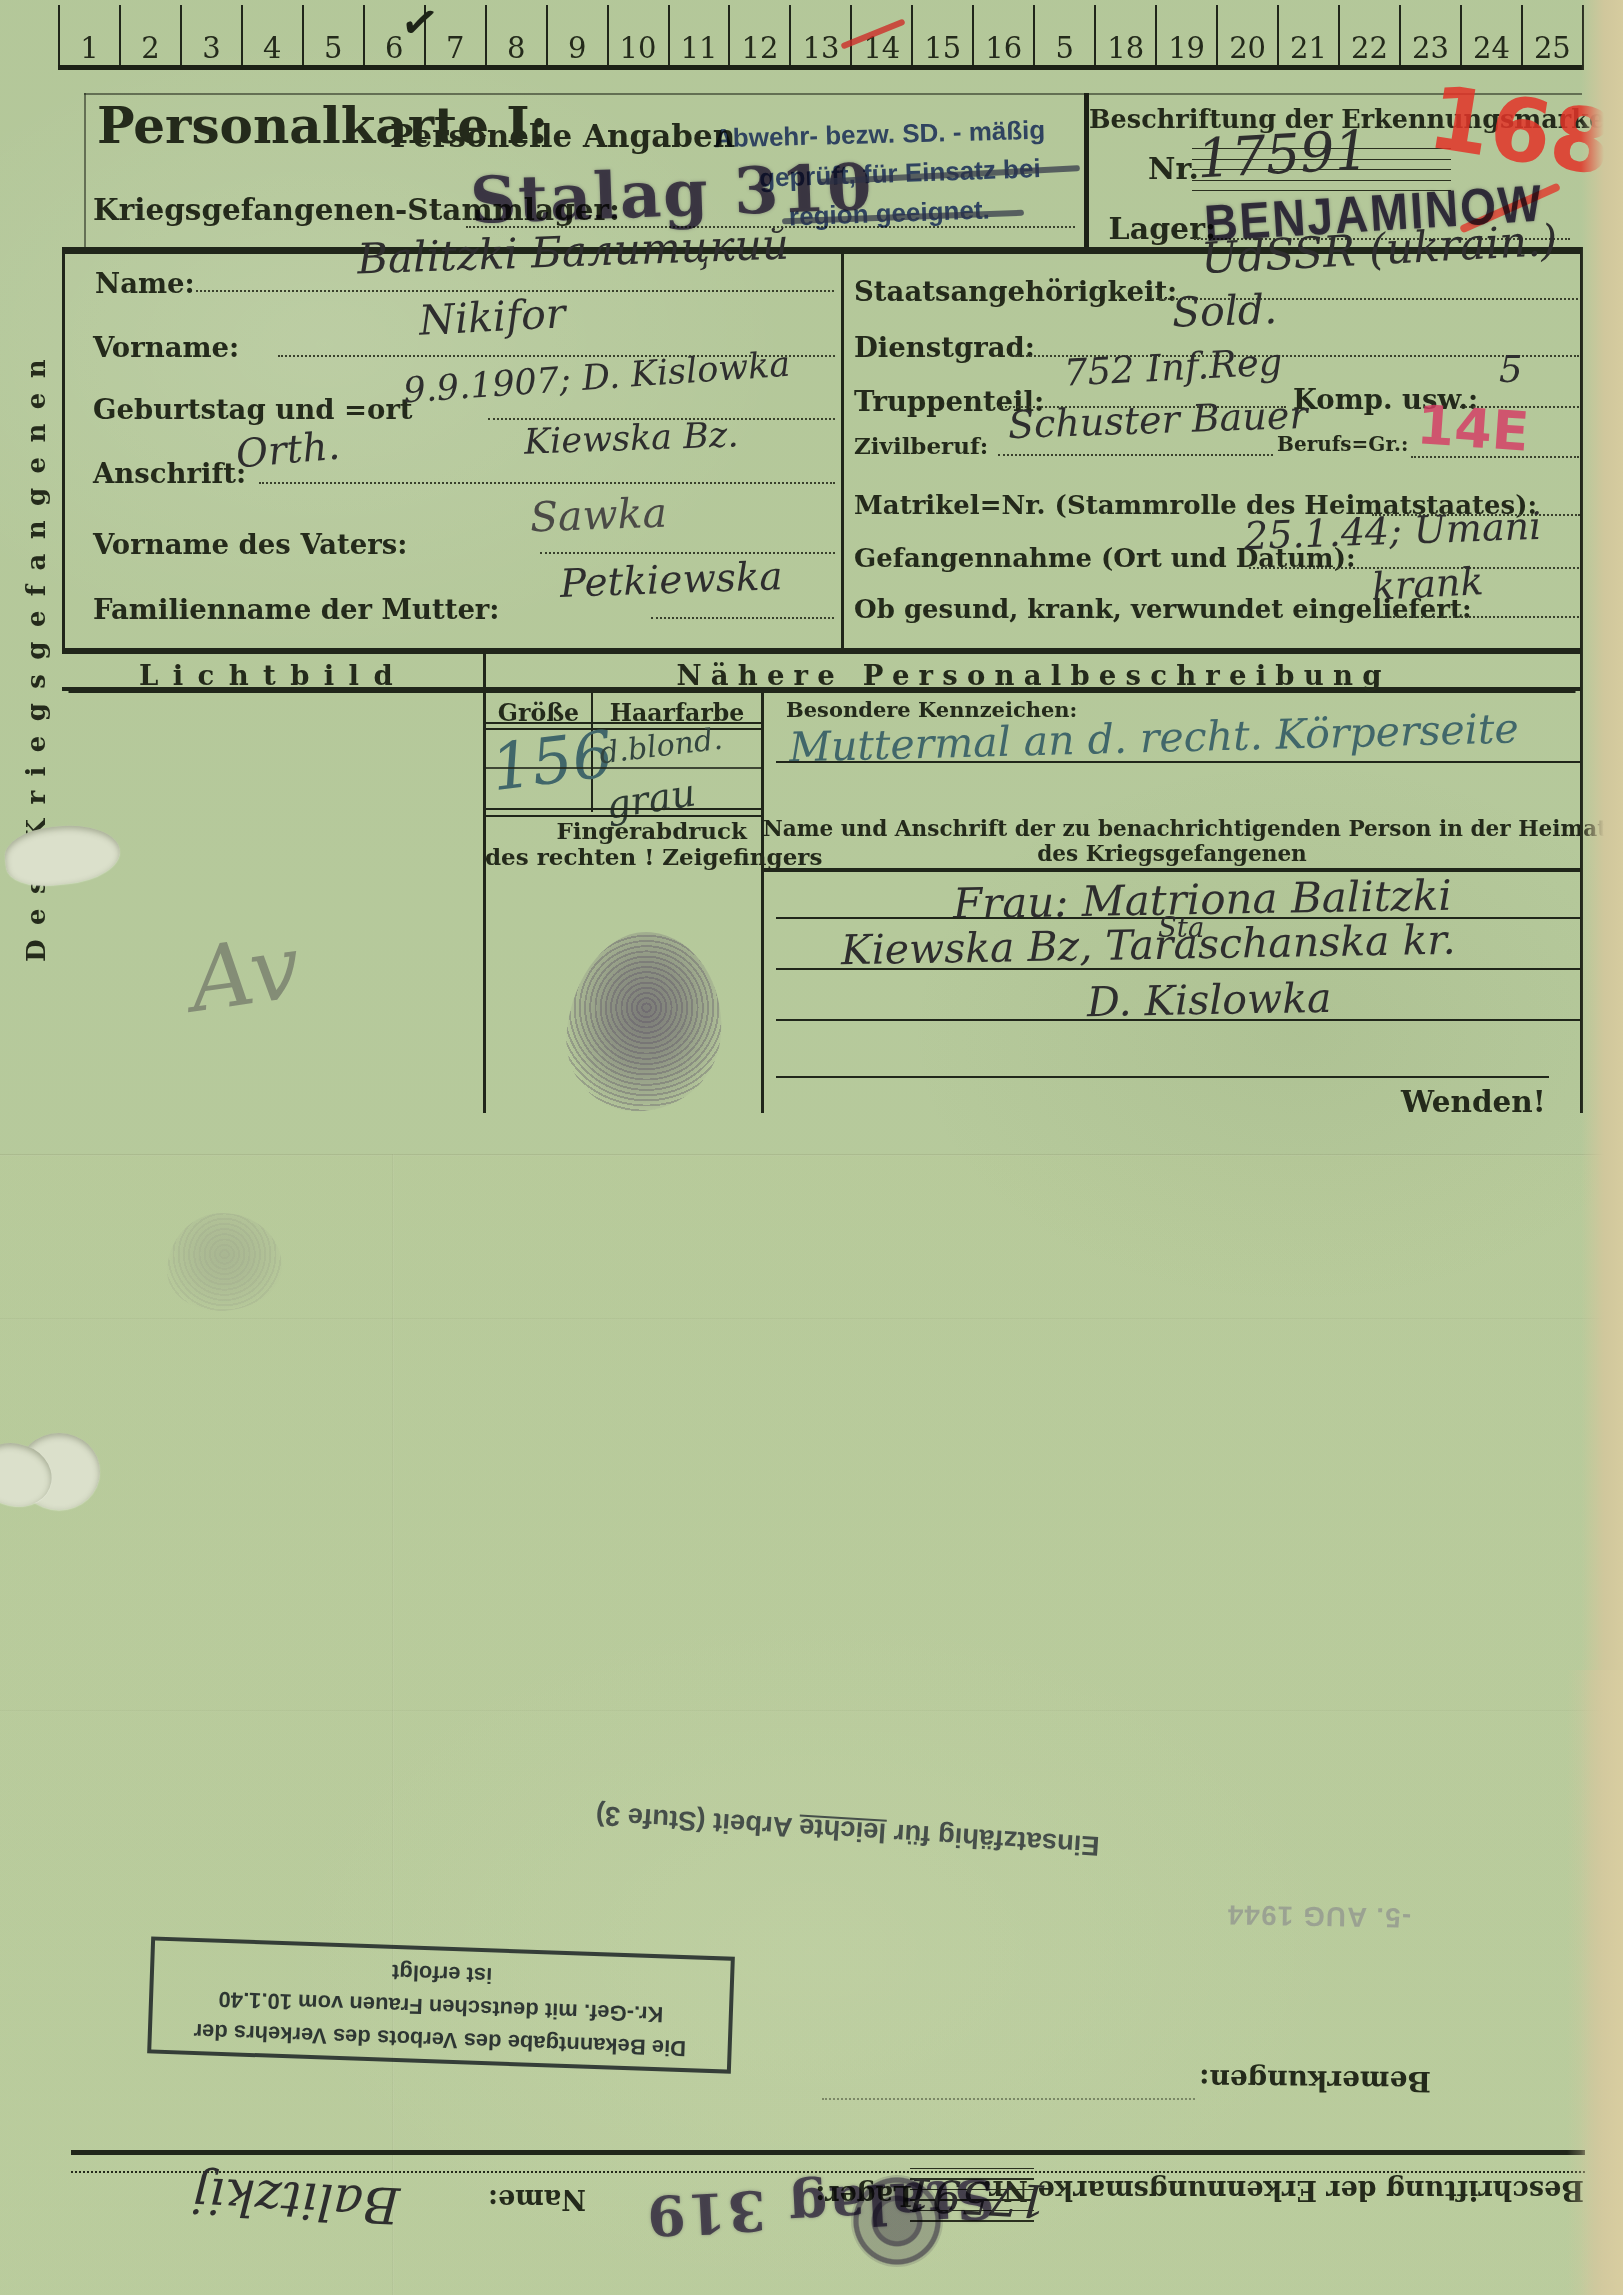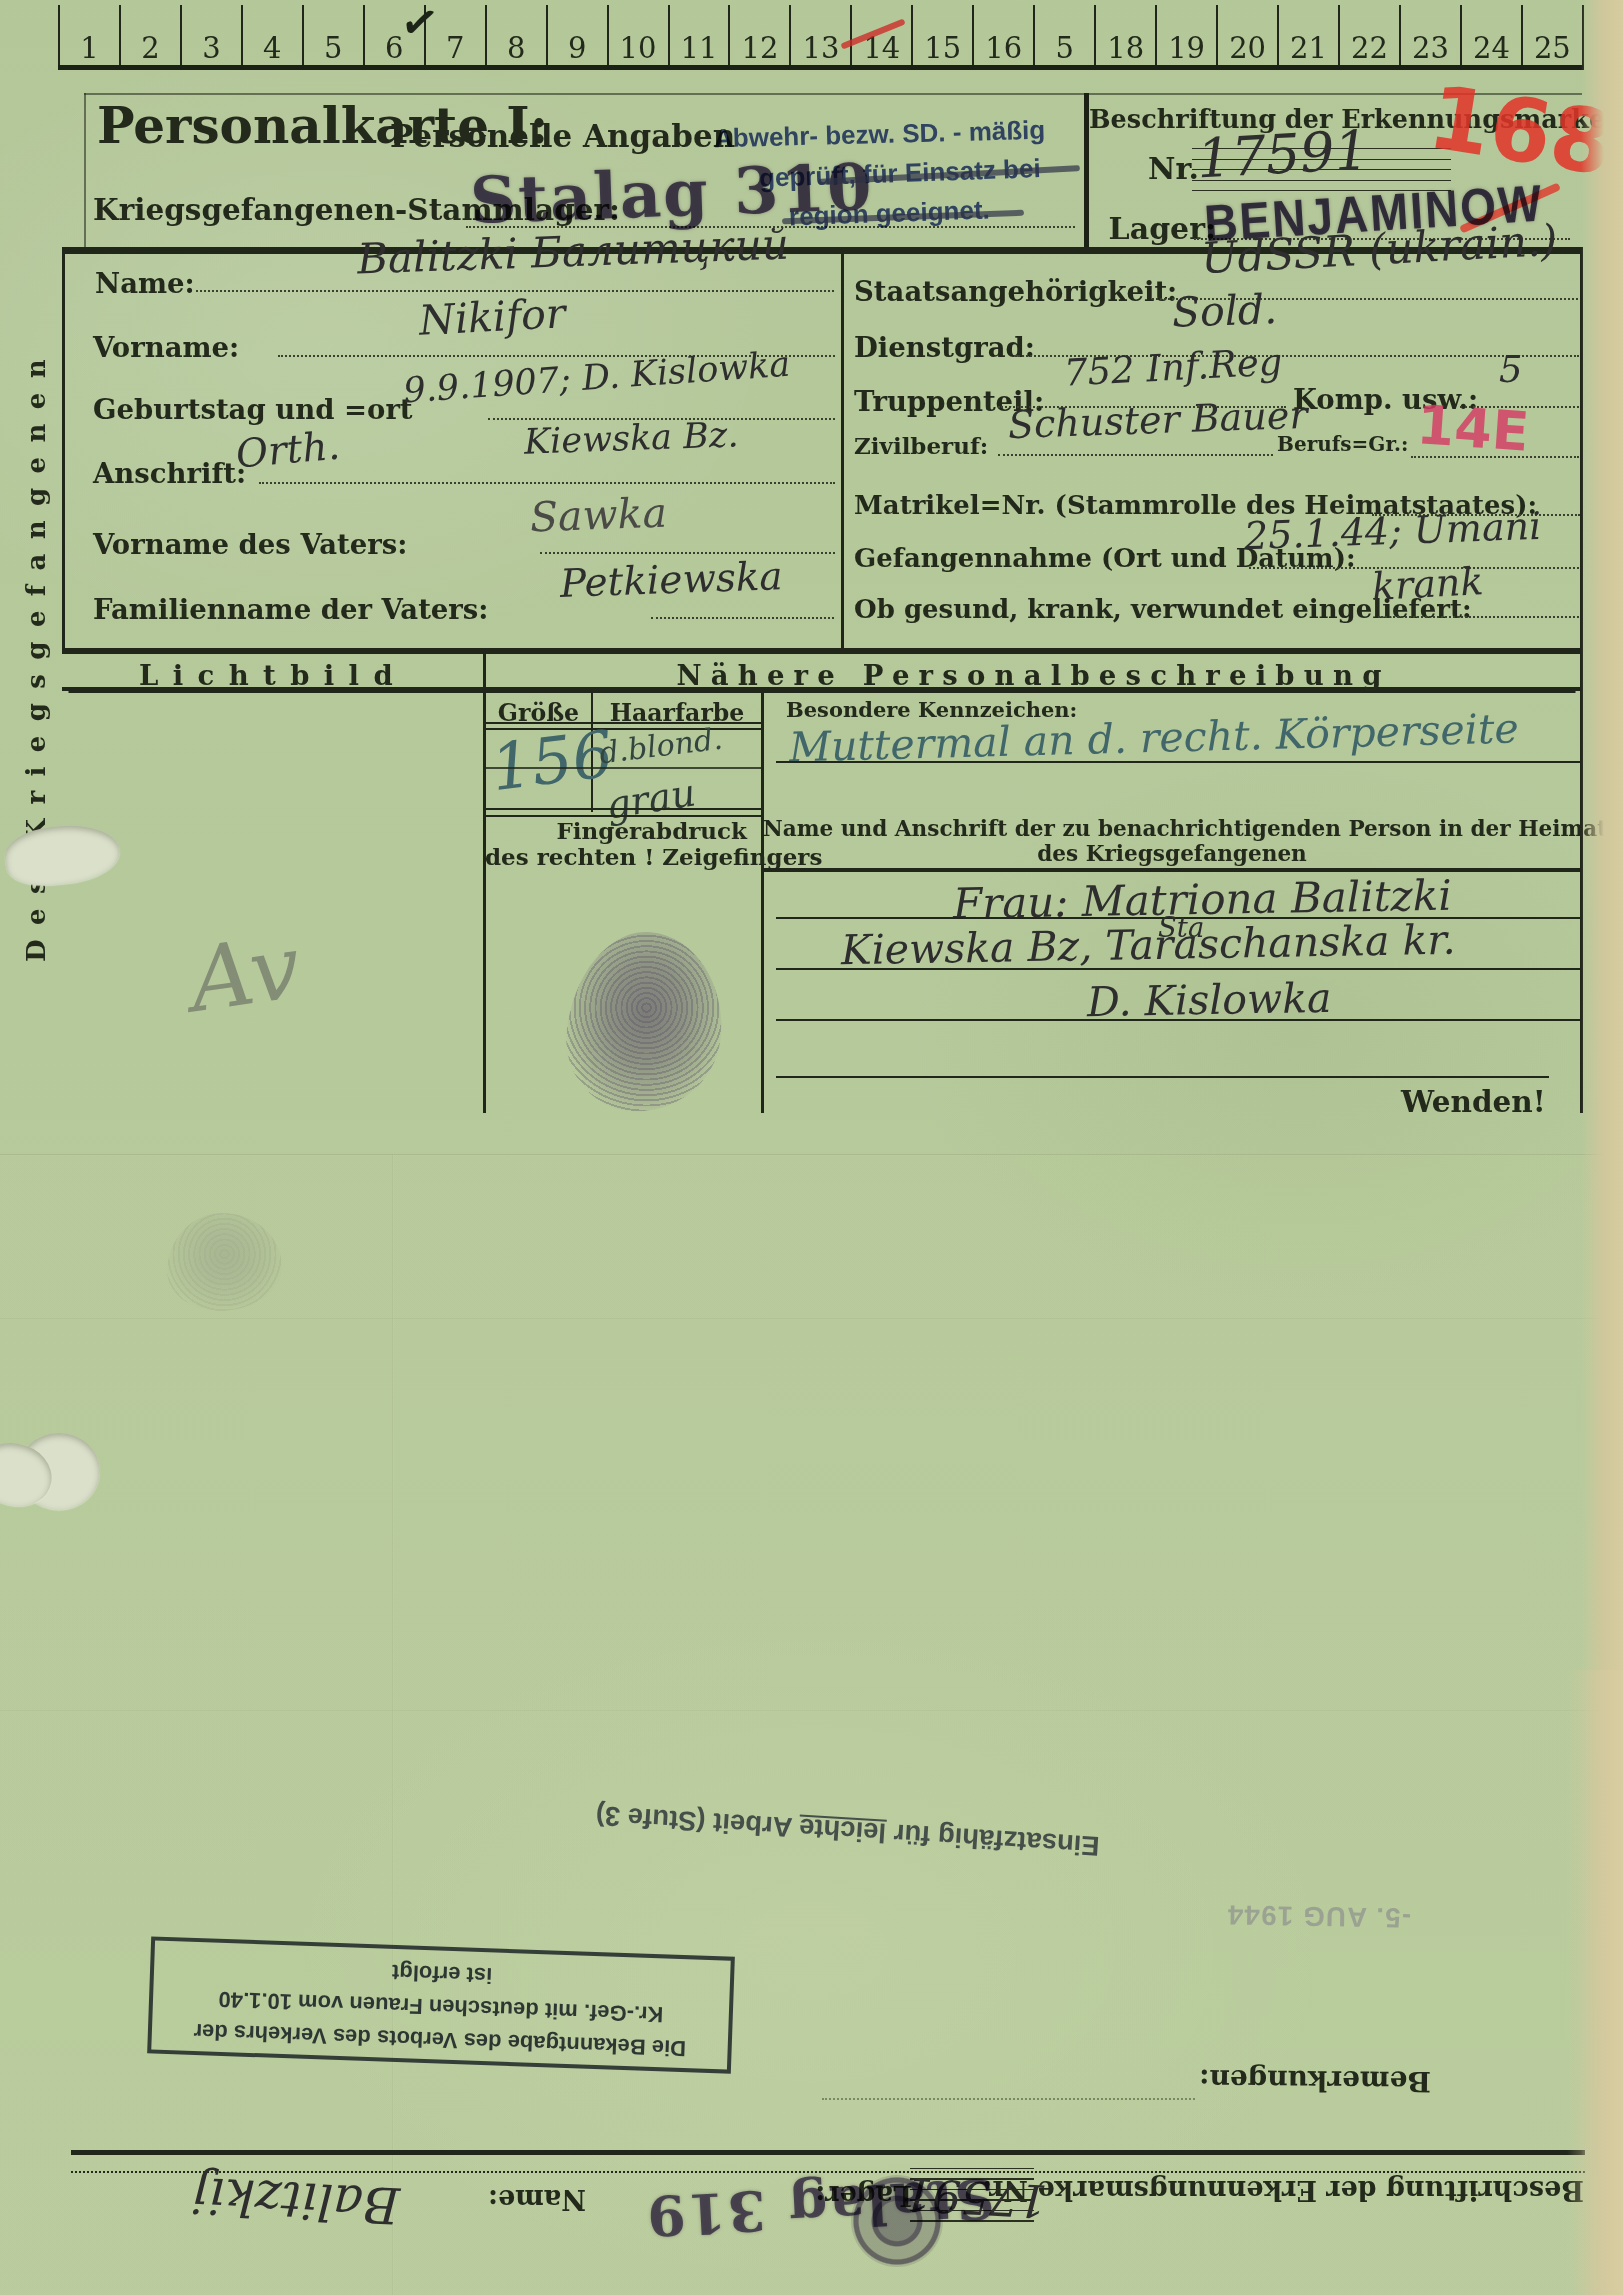--- a/index.html
+++ b/index.html
@@ -175,21 +175,21 @@
   <div class="hw" style="left:524px;top:418px;font-size:35px;transform:rotate(-2deg);">Kiewska Bz.</div>
 
   <div class="lbl" style="left:93px;top:457px;font-size:27.5px;">Anschrift:</div>
   <div class="dot" style="left:259px;top:454px;width:576px;height:27.5px;"></div>
   <div class="hw" style="left:236px;top:427px;font-size:39px;transform:rotate(-5deg);">Orth.</div>
 
   <div class="lbl" style="left:93px;top:528px;font-size:27.5px;">Vorname des Vaters:</div>
   <div class="dot" style="left:540px;top:524px;width:295px;height:27.5px;"></div>
   <div class="hw" style="left:530px;top:491px;font-size:41px;transform:rotate(-2deg);color:#4a4a46;">Sawka</div>
 
-  <div class="lbl" style="left:93px;top:593px;font-size:27.5px;">Familienname der Vaters:</div>
+  <div class="lbl" style="left:93px;top:593px;font-size:27.5px;">Familienname der Mutter:</div>
   <div class="dot" style="left:651px;top:589px;width:183px;height:27.5px;"></div>
   <div class="hw" style="left:560px;top:557px;font-size:39px;transform:rotate(-2deg);">Petkiewska</div>
 
   <div class="lbl" style="left:854px;top:275px;font-size:27.5px;">Staatsangehörigkeit:</div>
   <div class="dot" style="left:1152px;top:270px;width:426px;height:27.5px;"></div>
   <div class="hw" style="left:1201px;top:224px;font-size:43px;transform:rotate(-3deg);">UdSSR (ukrain.)</div>
 
   <div class="lbl" style="left:854px;top:331px;font-size:27.5px;">Dienstgrad:</div>
   <div class="dot" style="left:1015px;top:327px;width:564px;height:27.5px;"></div>
   <div class="hw" style="left:1172px;top:287px;font-size:41px;transform:rotate(-2deg);">Sold.</div>

